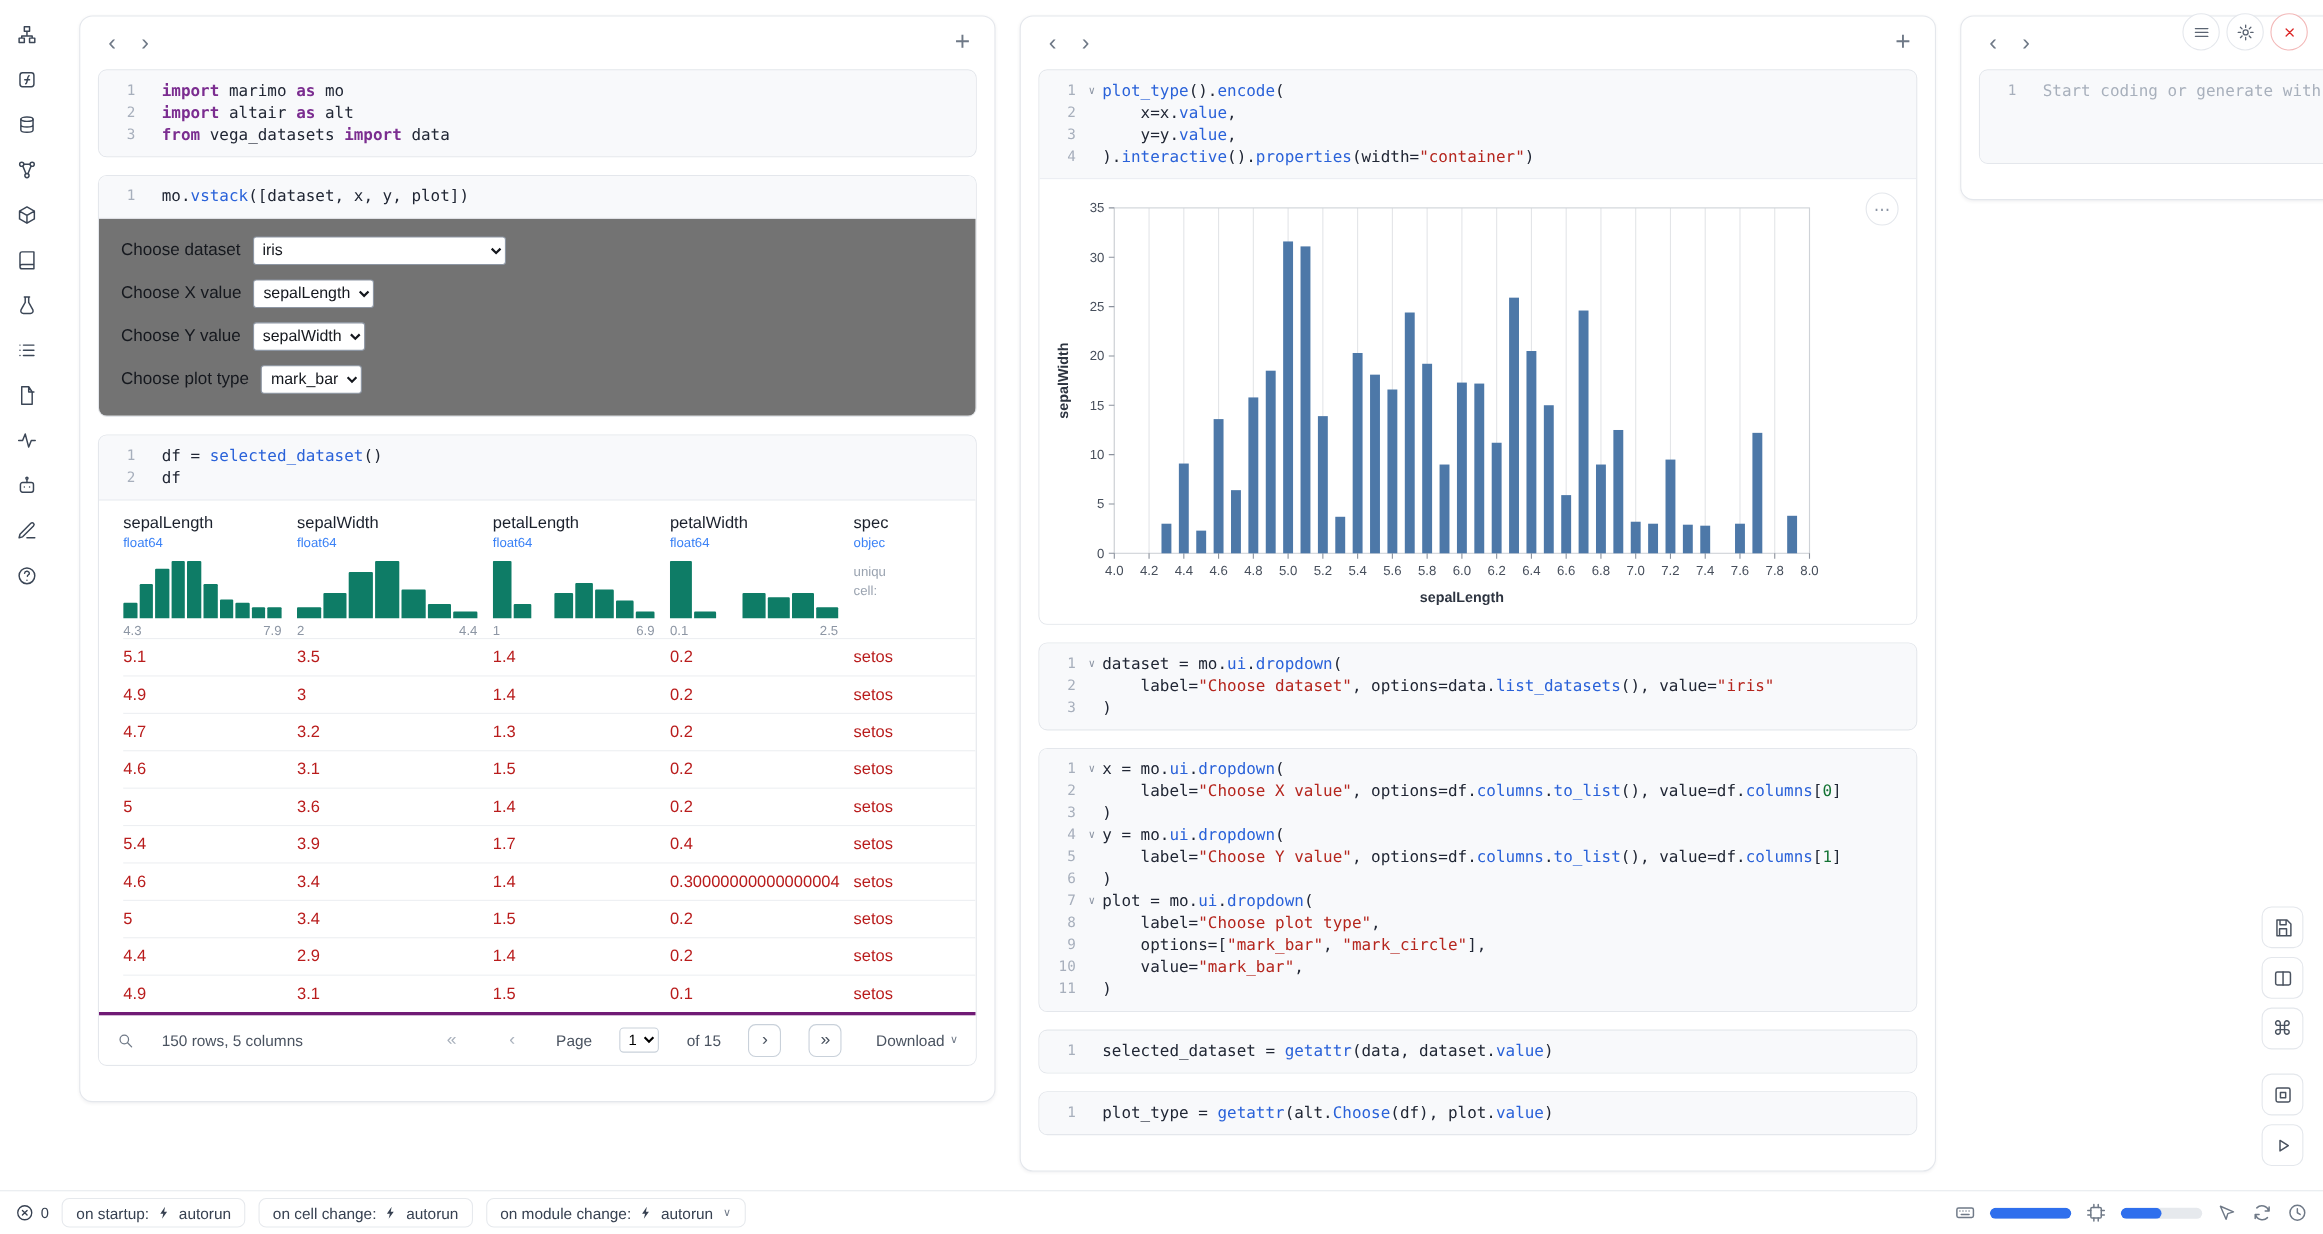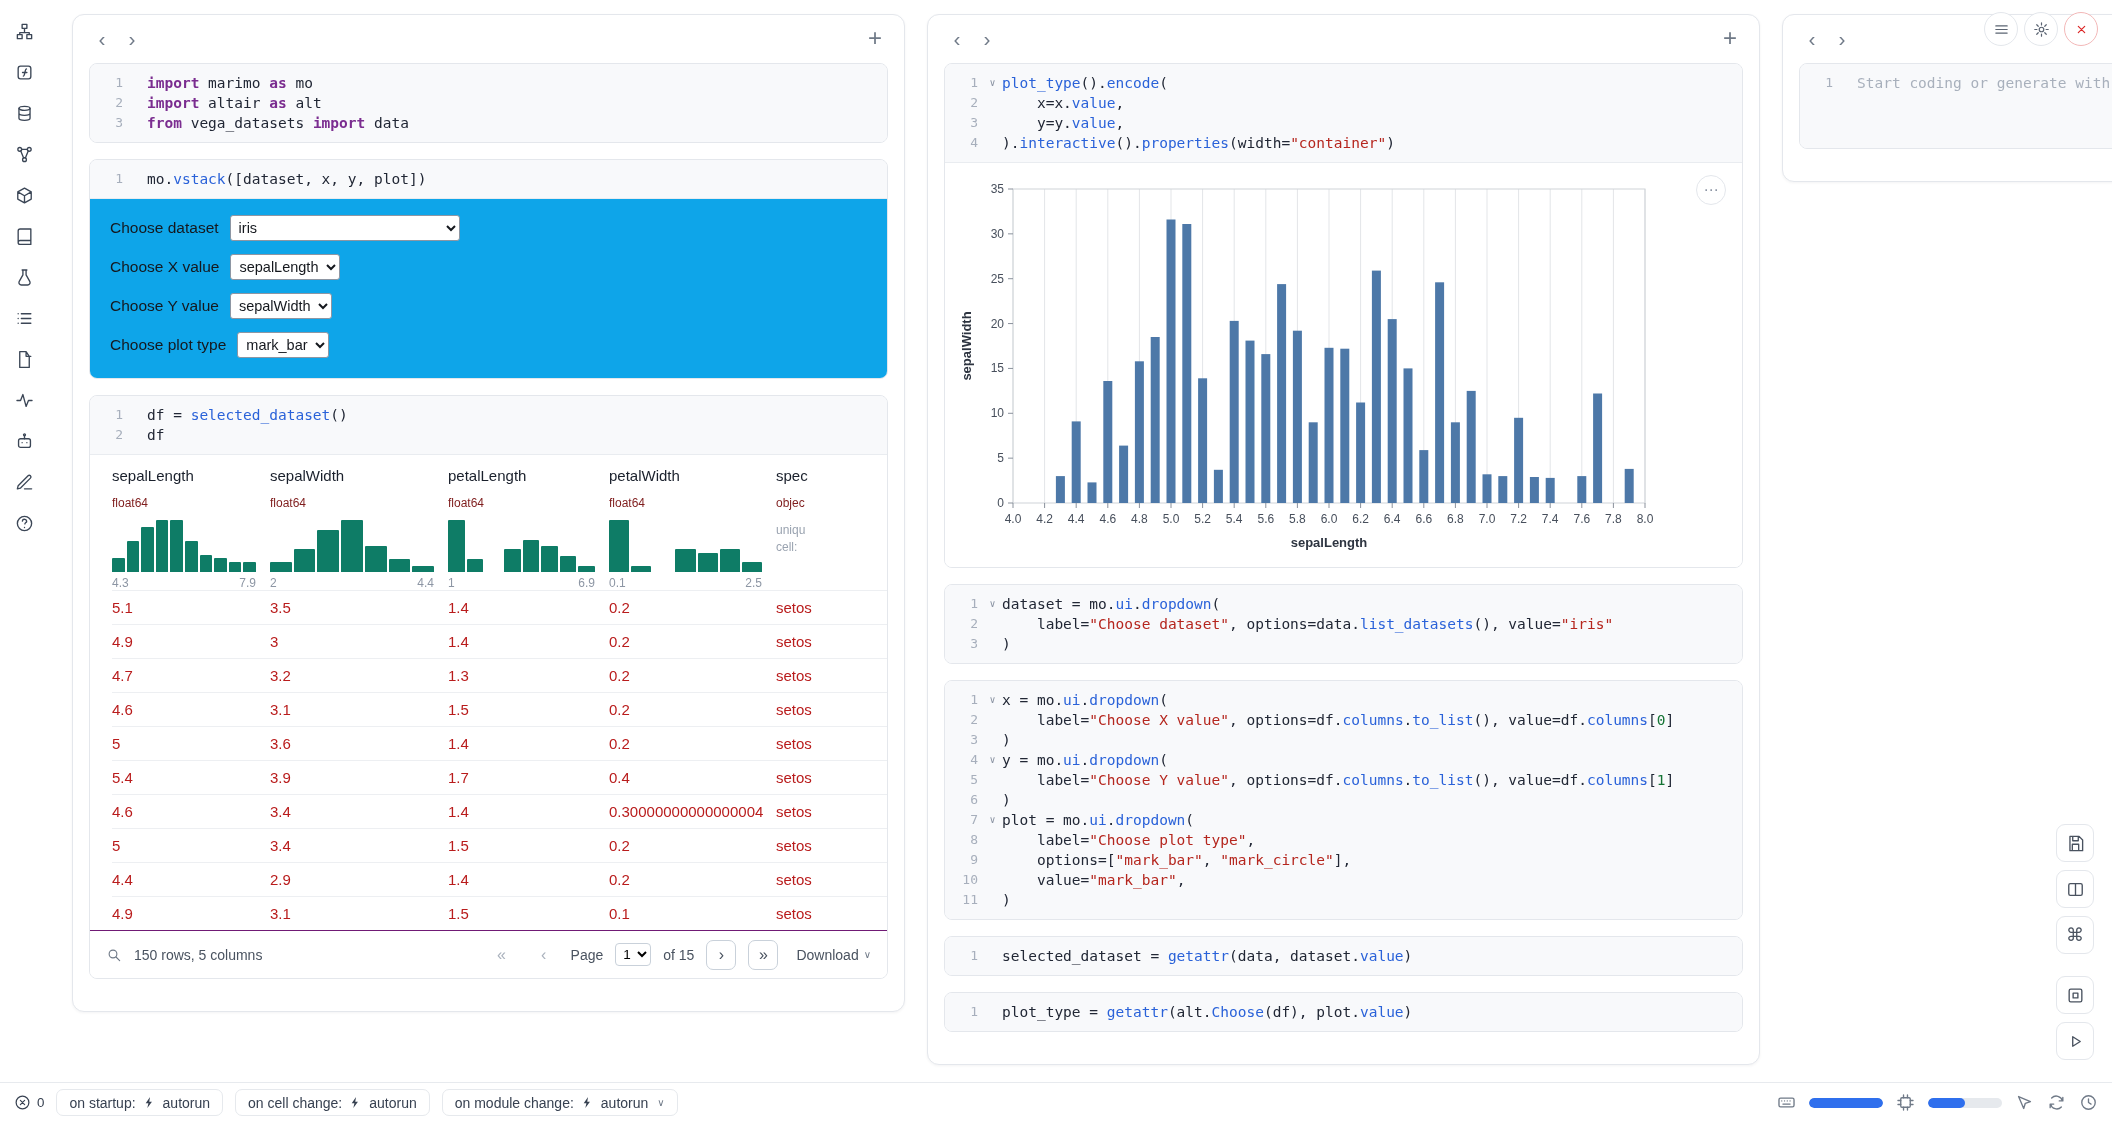--- a/index.html
+++ b/index.html
@@ -36,37 +36,37 @@
   .ln{width:38px;text-align:right;color:#a7afbc;font-size:13px;flex:none;padding-right:5px}
   .fold{width:19px;flex:none;color:#8b94a3;font-size:10px;text-align:center;line-height:20px}
   .t-kw{color:var(--kw,#7b2d90);font-weight:600}
   .t-fn{color:var(--fn,#2a62d9)}
   .t-str{color:var(--str,#b5261e)}
   .t-num{color:var(--num,#137333)}
   .placeholder{color:#a8b0bc}
   .placeholder .gen-link{}
 
   
-  .controls{padding:16px 20px 20px;display:flex;flex-direction:column;gap:13px;background:#0ea5e9}
+  .controls{padding:16px 20px 20px;display:flex;flex-direction:column;gap:13px;background:#737373}
   .ctl{display:flex;align-items:center;gap:11px;font-size:15.5px;color:#15181e}
   .ctl select{font-size:14.5px;padding:3px 4px;border:1px solid #8d96a3;border-radius:3px;background:#fff;color:#15181e}
 
   
   .tbl{padding:12px 0 0 22px;overflow:hidden}
   .thead{display:flex}
   .thcol{flex:none;padding-right:14px;overflow:hidden}
   .thname{font-size:15px;color:#1a202c;white-space:nowrap}
-  .thtype{font-size:12px;color:#7f1d1d;margin-top:12px;white-space:nowrap}
+  .thtype{font-size:12px;color:#3b82f6;margin-top:2px;white-space:nowrap}
   .hist{height:52px;display:flex;align-items:flex-end;gap:2px;margin-top:10px}
   .hist i{flex:1;background:var(--hist,#0e7c66);border-radius:1px 1px 0 0}
   .minmax{display:flex;justify-content:space-between;font-size:12px;color:#8d96a4;margin-top:4px}
   .colsummary{font-size:12px;color:#9aa3b0;margin-top:12px;line-height:17px;white-space:nowrap}
   .trow{display:flex;border-top:1px solid #edeff2;height:34px;align-items:center;font-size:15px;color:#b91c1c}
   .tcell{flex:none;padding-right:14px;white-space:nowrap;overflow:hidden}
-  .tfoot{display:flex;align-items:center;gap:12px;border-top:1px solid #701a75;height:48px;
+  .tfoot{display:flex;align-items:center;gap:25px;border-top:3px solid #701a75;height:48px;
     padding:0 16px;color:#4a5360;font-size:14px;background:#fff}
   .tfoot .spacer{flex:1}
   .icon-btn{display:flex;align-items:center;justify-content:center;color:#6f7987}
   .icon-btn svg{width:16px;height:16px}
   .pg-btn{width:30px;height:30px;border-radius:7px;display:flex;align-items:center;justify-content:center;
     font-size:16px;color:#aab2bd}
   .pg-btn.enabled{border:1px solid #c9d1da;color:#4a5360}
   .page-sel{font-size:13.5px;padding:2px 3px;border:1px solid #c9d1da;border-radius:4px;background:#fff}
   .dl-btn{display:flex;align-items:center;gap:5px;font-size:14px;color:#4a5360;margin-left:6px}
   .dl-btn .vv{font-size:10px;color:#6f7987}

